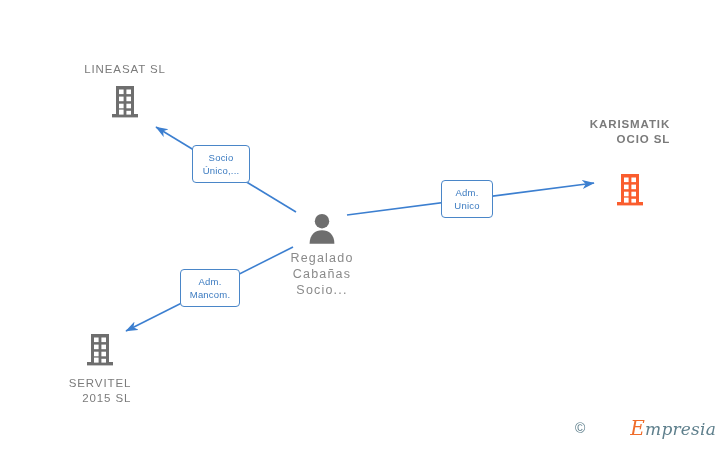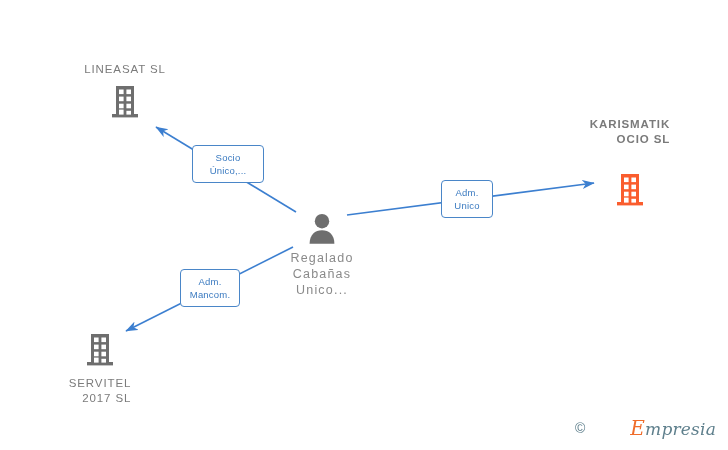--- a/index.html
+++ b/index.html
@@ -174,36 +174,36 @@
         <rect x="16.4" y="4.5" width="4.6" height="4.6" fill="#ffffff"></rect>
         <rect x="9" y="11.6" width="4.6" height="4.6" fill="#ffffff"></rect>
         <rect x="16.4" y="11.6" width="4.6" height="4.6" fill="#ffffff"></rect>
         <rect x="9" y="18.7" width="4.6" height="4.6" fill="#ffffff"></rect>
         <rect x="16.4" y="18.7" width="4.6" height="4.6" fill="#ffffff"></rect>
         <rect x="9" y="24.6" width="4.6" height="5.0" fill="#ffffff"></rect>
         <rect x="16.4" y="25.8" width="4.6" height="3.8" fill="#ffffff"></rect>
       </svg>
     </div>
     <div class="node-caption" style="margin-top:9px;">SERVITEL
-2017 SL</div>
+2015 SL</div>
   </div>
 
   <div class="node label-below" style="left:247px; top:212px;">
     <div class="icon-wrap">
       <svg width="32" height="32" viewBox="0 0 32 32" xmlns="http://www.w3.org/2000/svg">
         <circle cx="16" cy="9.2" r="7.2" fill="#6e6e6e"></circle>
         <path d="M3.6,31.8 C3.6,22.6 9.2,18.3 16,18.3 C22.8,18.3 28.4,22.6 28.4,31.8 Z" fill="#6e6e6e"></path>
       </svg>
     </div>
     <div class="person-caption" style="margin-top:6px;">Regalado
 Cabañas
-Unico...</div>
-  </div>
-
-  <div class="edge-label" style="left:192px; top:145px; width:72px;">Socio
+Socio...</div>
+  </div>
+
+  <div class="edge-label" style="left:192px; top:145px; width:58px;">Socio
 Único,...</div>
 
   <div class="edge-label" style="left:441px; top:180px; width:52px;">Adm.
 Unico</div>
 
   <div class="edge-label" style="left:180px; top:269px; width:60px;">Adm.
 Mancom.</div>
 
   <div id="watermark">
     <span class="copy">©</span>

